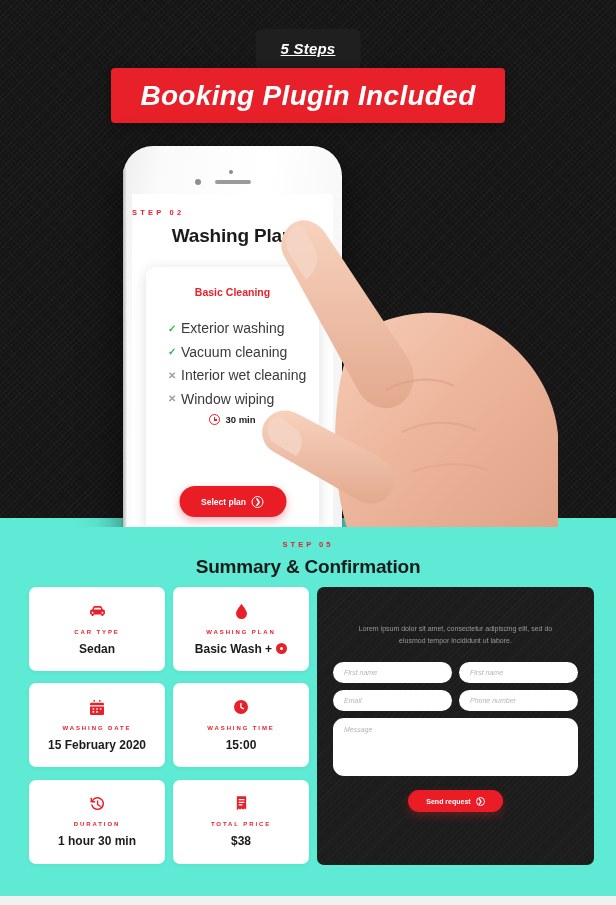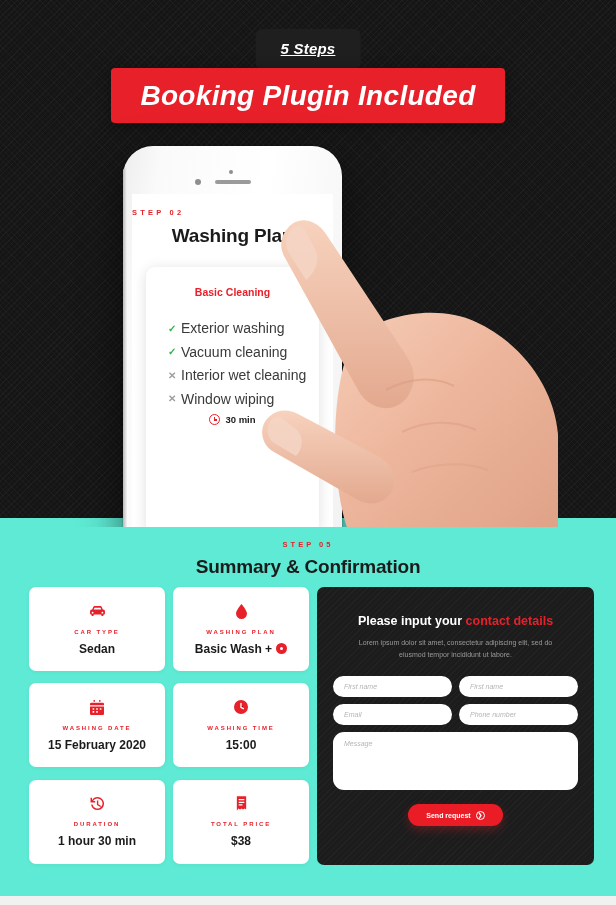--- a/index.html
+++ b/index.html
@@ -228,20 +228,24 @@
             <span class="mk no">✕</span>
             <span class="tx">Window wiping</span>
           </div>
         </div>
 
         <div class="duration">
           <span class="clk"></span>
           <span class="tx">30 min</span>
         </div>
 
+        <div class="select-btn">
+          <span>Select plan</span>
+          <span class="arr-circ">❯</span>
+        </div>
       </div>
     </div>
   </div>
 
   <svg class="hand" viewBox="0 0 300 312">
     <defs>
       <linearGradient id="sk" x1="0" y1="0" x2="1" y2="1">
         <stop offset="0%" stop-color="#f6ccb6"></stop>
         <stop offset="45%" stop-color="#edb69c"></stop>
         <stop offset="100%" stop-color="#dfa287"></stop>
@@ -337,21 +341,20 @@
           <svg width="11" height="15" viewBox="0 0 13 17">
               <path fill="currentColor" d="M1 0h11v15.6l-1.8-1.2-1.9 1.2-1.8-1.2-1.8 1.2-1.9-1.2L1 17V0Zm2.2 3.2v1.5h6.6V3.2H3.2Zm0 3.1v1.5h6.6V6.3H3.2Zm0 3.1V11h4.4V9.4H3.2Z"></path>
             </svg>
         </span>
         <span class="lbl">TOTAL PRICE</span>
         <span class="val">$38</span>
       </div>
     </div>
 
     <div class="form-panel">
-      <div class="form-title"><span>Please input your </span><em>contact details</em></div>
       <div class="form-sub">Lorem ipsum dolor sit amet, consectetur adipiscing elit, sed do eiusmod tempor incididunt ut labore.</div>
 
       <div class="fields">
         <input class="inp" placeholder="First name" style="">
         <input class="inp" placeholder="First name" style="">
         <input class="inp" placeholder="Email" style="">
         <input class="inp" placeholder="Phone number" style="">
         <textarea class="ta" placeholder="Message" style=""></textarea>
       </div>
 

